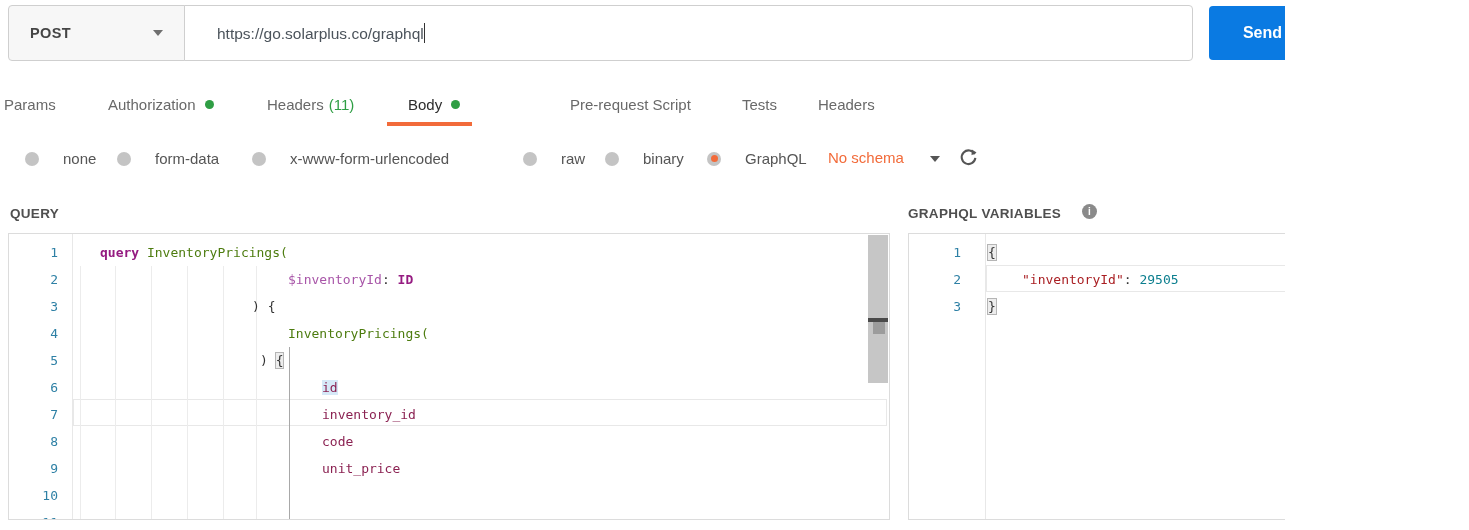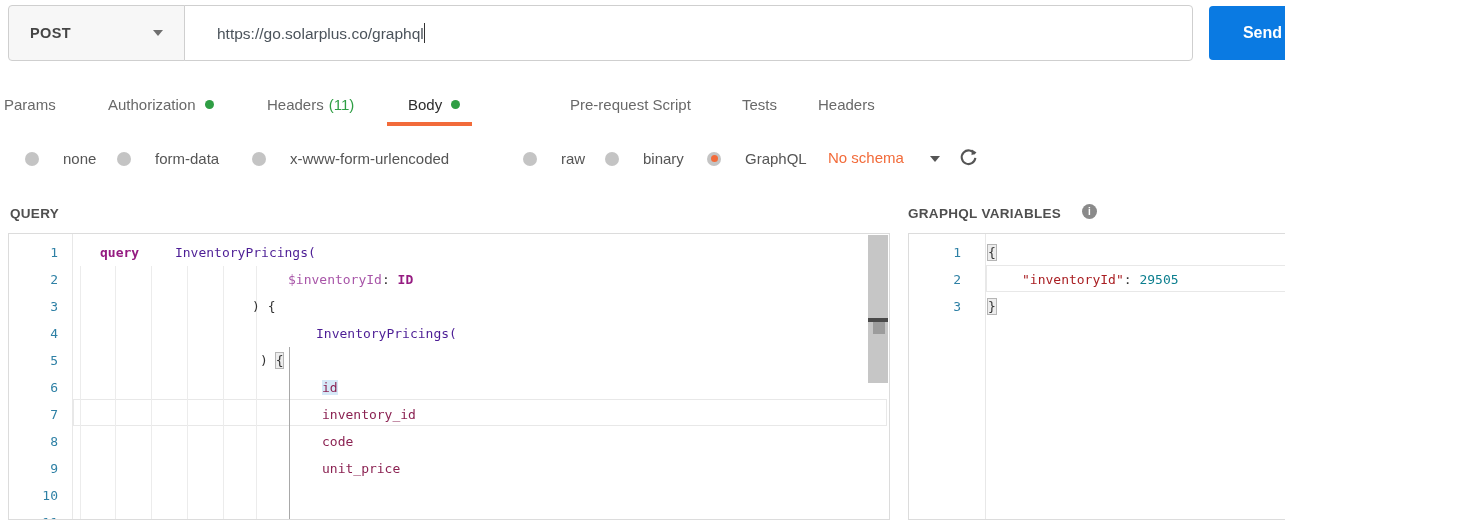--- a/index.html
+++ b/index.html
@@ -80,21 +80,21 @@
 
   .code-lines { position:absolute; top:5px; left:0; right:0; }
   .cl { height:27px; line-height:27px; white-space:pre; position:relative; z-index:2; }
 
   .guide { position:absolute; width:1px; background:#ececec; z-index:1; }
   .guide.dark { background:#a8a8a8; }
 
   .curline { position:absolute; border:1px solid #e8e8e8; z-index:0; }
 
   .tk-kw { color:#951b81; font-weight:bold; }
-  .tk-prop { color:#4c1d95;margin-left:28px; }
+  .tk-prop { color:#4d7c0f; }
   .tk-var { color:#a855a8; }
   .tk-field { color:#8b2252; }
   .tk-punct { color:#333; }
   .tk-str { color:#a91e22; }
   .tk-num { color:#0b7e8e; }
   .boxed { outline:1px solid #b5b5b5; background:#ededed; }
   .sel { background:#d6e9f8; }
 
   .sbar-thumb { position:absolute; left:859px; top:1px; width:20px; height:148px; background:#c6c6c6; }
   .sbar-line { position:absolute; left:859px; top:84px; width:20px; height:4px; background:#4a4a4a; }

